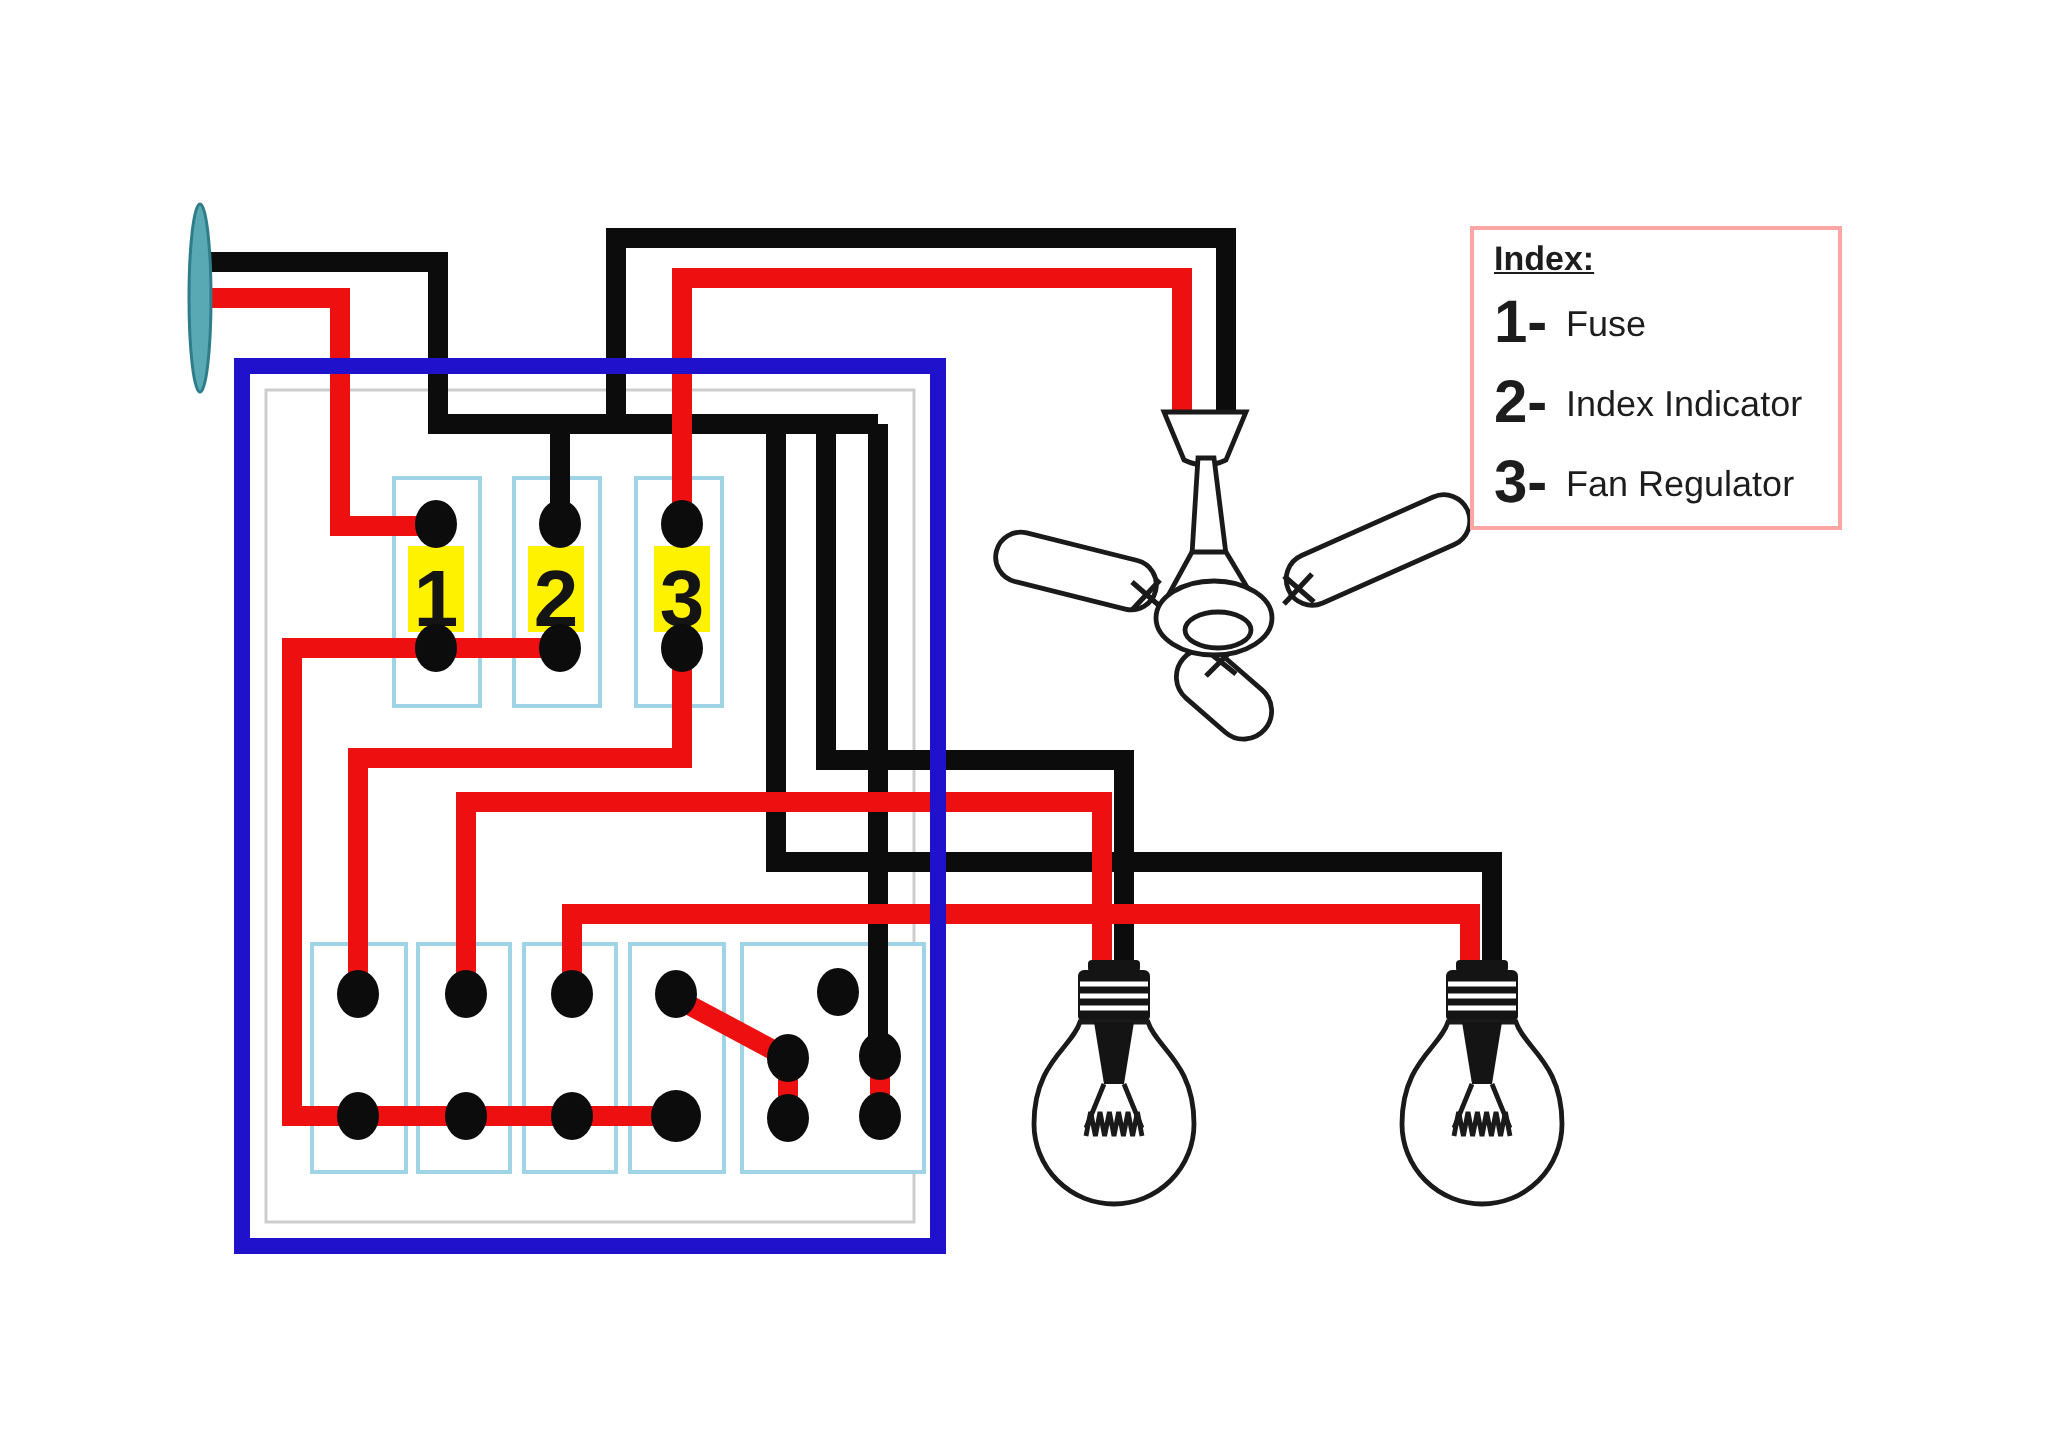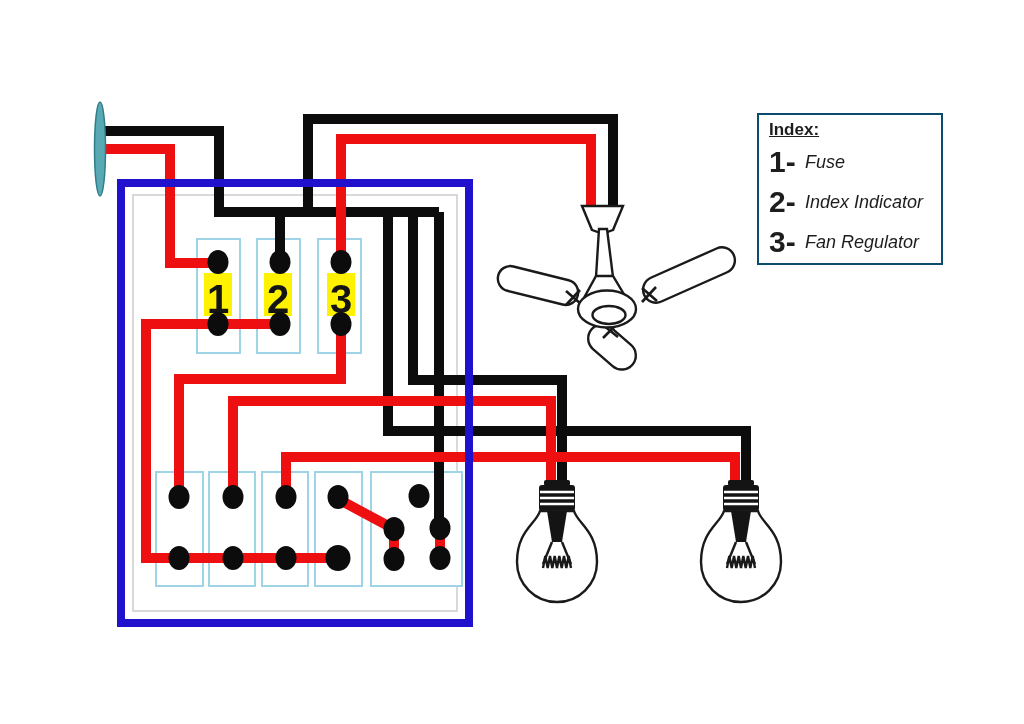--- a/index.html
+++ b/index.html
@@ -32,28 +32,28 @@
   
   .ln{stroke:#1a1a1a;stroke-width:2.4;fill:#ffffff;}
   .lnf{stroke:#1a1a1a;stroke-width:2.4;fill:none;}
   .dark{fill:#141414;stroke:none;}
   .thread{stroke:#ffffff;stroke-width:2.6;fill:none;}
   .clip{stroke:#1a1a1a;stroke-width:2.6;fill:none;}
   .tip{fill:var(--cable-tip);stroke:#2f7d8a;stroke-width:1.5;}
 
   
   .index-box{
-    position:absolute;left:757px;top:113px;width:186px;height:152px;
-    border:2px solid #0c4a6e;background:#ffffff;box-sizing:border-box;
+    position:absolute;left:735px;top:113px;width:186px;height:152px;
+    border:2px solid #fca5a5;background:#ffffff;box-sizing:border-box;
     padding:5px 4px 0 10px;color:#1d1d1d;
   }
   .index-title{font-size:17px;font-weight:bold;text-decoration:underline;height:22px;}
   .index-row{display:flex;align-items:center;height:40px;}
   .index-num{font-size:30px;font-weight:600;width:36px;flex:0 0 36px;}
-  .index-label{font-size:18px;white-space:nowrap;font-style:italic;}
+  .index-label{font-size:18px;white-space:nowrap;}
 </style>
 </head>
 <body>
 
 <div class="stage">
 
   <svg width="1024" height="724" viewBox="0 0 1024 724">
     <defs>
       <g id="bulb">
         <rect x="-13" y="-4" width="26" height="6" rx="2" class="dark"></rect>

